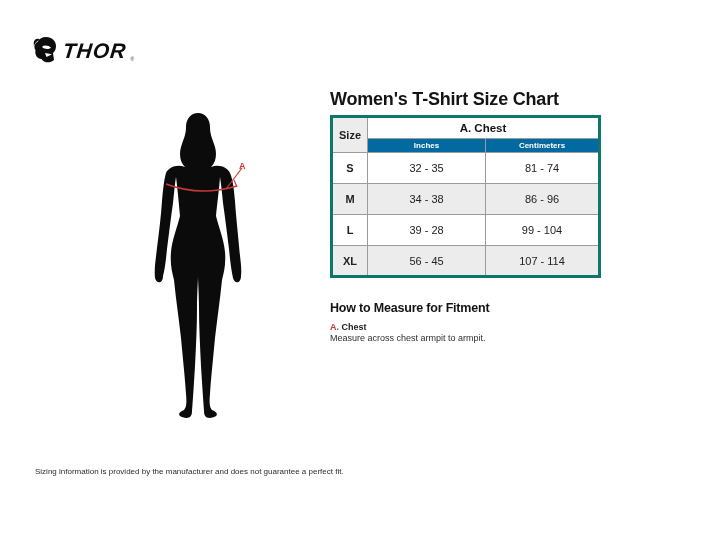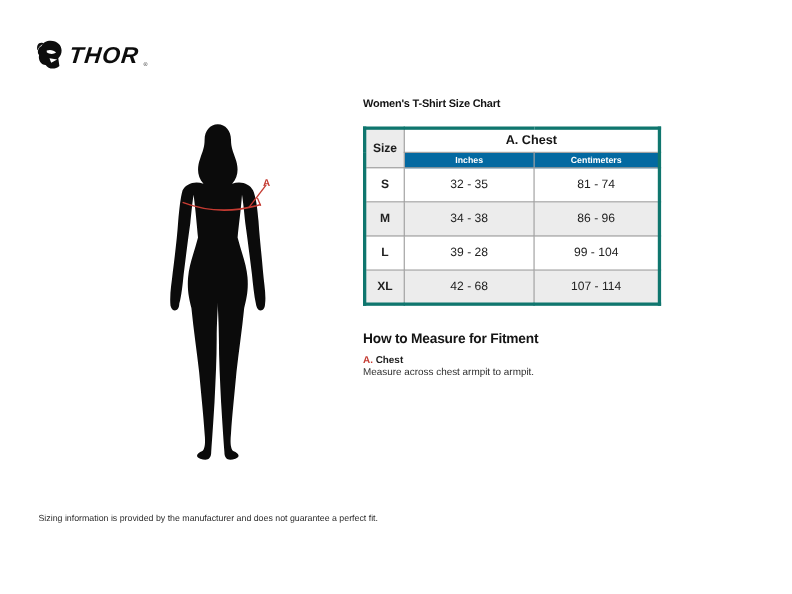--- a/index.html
+++ b/index.html
@@ -8,21 +8,21 @@
     font-family:"Liberation Sans",sans-serif;color:#1a1a1a;
   }
   
   .logo{position:absolute;left:33px;top:36px;display:flex;align-items:center;gap:4px;}
   .logo-word{font-size:21px;font-weight:bold;font-style:italic;letter-spacing:1px;
     transform:skewX(-6deg);color:#0d0d0d;line-height:1;}
   .logo-reg{font-size:5px;color:#333;align-self:flex-end;margin-bottom:2px;}
   
   .figure-wrap{position:absolute;left:138px;top:111px;width:120px;height:310px;}
   
-  .chart-title{position:absolute;left:330px;top:89px;font-size:10px;font-weight:bold;
+  .chart-title{position:absolute;left:330px;top:89px;font-size:18px;font-weight:bold;
     letter-spacing:-0.2px;color:#141414;}
   table.size-table{position:absolute;left:330px;top:115px;border-collapse:collapse;
     border:3px solid #0f766e;table-layout:fixed;}
   .size-table td,.size-table th{border:1px solid #9b9b9b;text-align:center;
     vertical-align:middle;padding:0;}
   .col-size{width:36px;}
   .col-in{width:118px;}
   .col-cm{width:114px;}
   .cell-size-head{background:#ececec;font-size:11px;font-weight:bold;color:#1d1d1d;}
   .cell-group-head{background:#ffffff;font-size:11.5px;font-weight:bold;height:20px;color:#141414;}
@@ -137,21 +137,21 @@
       <td>34 - 38</td>
       <td>86 - 96</td>
     </tr>
     <tr class="row-body">
       <td class="cell-letter">L</td>
       <td>39 - 28</td>
       <td>99 - 104</td>
     </tr>
     <tr class="row-body row-alt">
       <td class="cell-letter">XL</td>
-      <td>42 - 68</td>
+      <td>56 - 45</td>
       <td>107 - 114</td>
     </tr>
   </tbody>
 </table>
 
 <div class="measure-title">How to Measure for Fitment</div>
 <div class="measure-label">
   <span class="red">A.</span>
   <span>Chest</span>
 </div>

